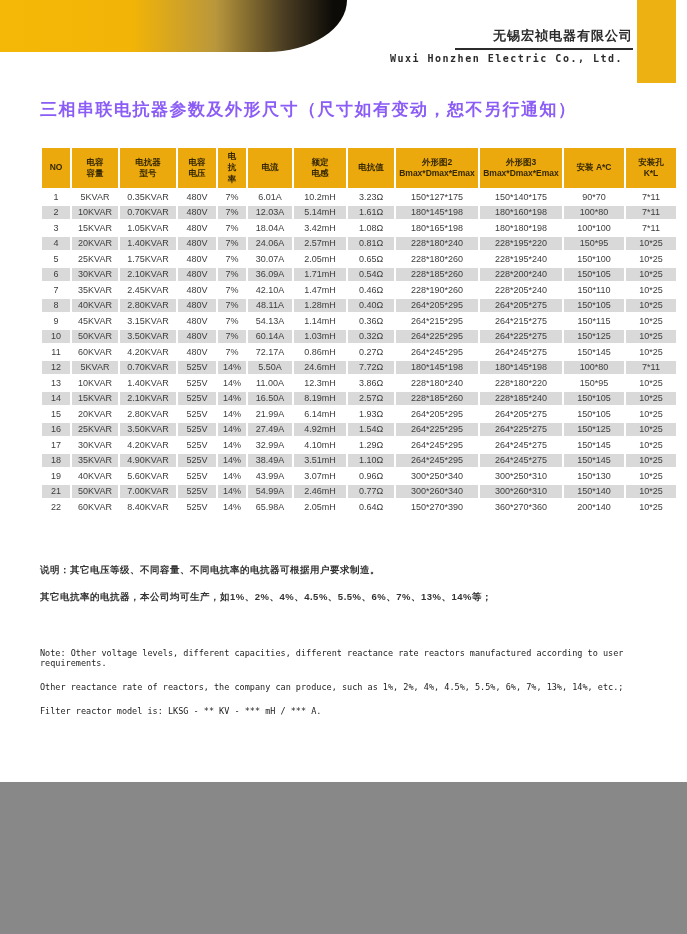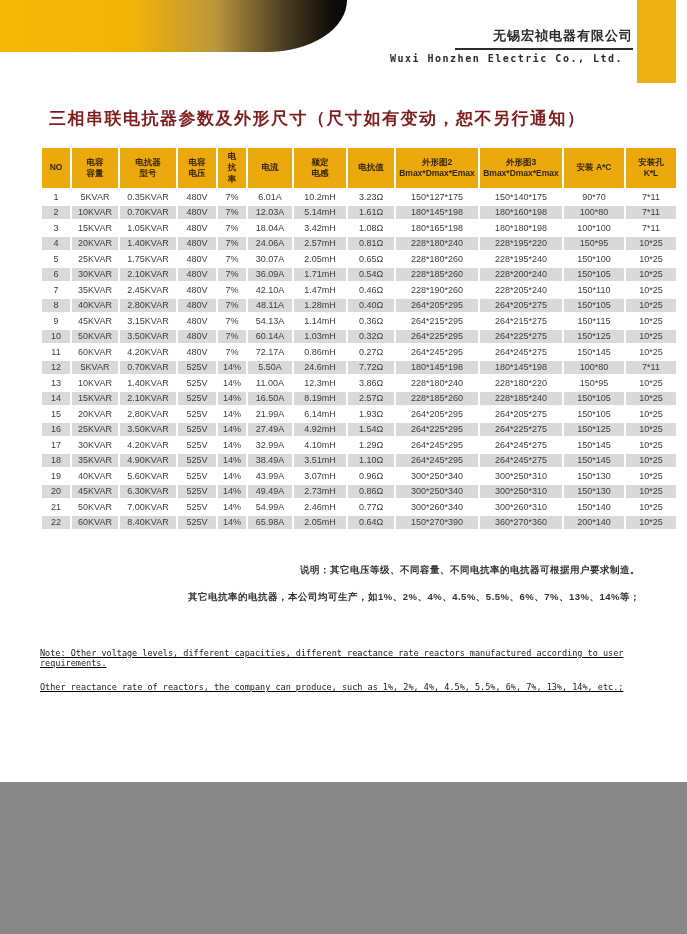--- a/index.html
+++ b/index.html
@@ -16,43 +16,43 @@
   .top-strip{
     position:absolute;left:637px;top:0;width:39px;height:83px;background:#edb112;
   }
   
   .hdr{position:absolute;left:380px;top:27px;width:253px;text-align:right;}
   .hdr .cn{font-size:13px;font-weight:bold;color:#2b2b2b;letter-spacing:1px;}
   .hdr .rule{margin:3px 0 3px auto;width:178px;height:2px;background:#2b2b2b;}
   .hdr .en{font-size:10px;font-weight:bold;color:#2b2b2b;letter-spacing:1.5px;font-family:"DejaVu Sans Mono",monospace;text-align:center;}
   
   .title{
-    position:absolute;left:40px;top:98px;margin:9px;
-    font-size:17px;font-weight:bold;color:#7f1d1d;letter-spacing:1.5px;
+    position:absolute;left:40px;top:98px;margin:0;
+    font-size:17px;font-weight:bold;color:#8b5cf6;letter-spacing:1.5px;
   }
   
   table.spec{
     position:absolute;left:40px;top:146px;width:614px;
     border-collapse:separate;border-spacing:2px;table-layout:fixed;
   }
   table.spec th{
     background:#eca90d;color:#352800;font-weight:bold;font-size:8.5px;
     height:40px;text-align:center;vertical-align:middle;white-space:pre-line;
     line-height:1.35;padding:0;overflow:hidden;
   }
   table.spec td{
     font-size:9px;color:#3d3d3d;text-align:center;vertical-align:middle;
     height:13.5px;padding:0;white-space:nowrap;overflow:hidden;
   }
   table.spec tbody tr:nth-child(even) td{background:#d9d9d9;}
   table.spec tbody tr:nth-child(odd) td{background:#ffffff;}
   
   .notes-cn{position:absolute;left:40px;top:564px;width:600px;}
-  .notes-cn div{font-size:9.5px;font-weight:bold;color:#333;margin-bottom:14px;letter-spacing:0.5px;text-align:right;}
-  .notes-en{position:absolute;left:40px;top:648px;width:630px;text-decoration:underline;}
+  .notes-cn div{font-size:9.5px;font-weight:bold;color:#333;margin-bottom:14px;letter-spacing:0.5px;}
+  .notes-en{position:absolute;left:40px;top:648px;width:630px;}
   .notes-en div{font-size:8.5px;color:#222;margin-bottom:14px;font-family:"DejaVu Sans Mono",monospace;}
   
   .footer-bar{position:absolute;left:0;top:877px;width:687px;height:57px;background:#0a0a0a;}
   .footer-swoosh{
     position:absolute;right:0;top:846px;width:245px;height:88px;background:#0a0a0a;
     border-top-left-radius:130px 42px;
   }
   .page-num{position:absolute;right:44px;top:862px;color:#ffffff;font-size:9px;font-weight:bold;letter-spacing:1px;}
   .brand-big{
     position:absolute;right:44px;top:874px;font-size:27px;font-weight:bold;
@@ -382,34 +382,20 @@
           <td>14%</td>
           <td>43.99A</td>
           <td>3.07mH</td>
           <td>0.96Ω</td>
           <td>300*250*340</td>
           <td>300*250*310</td>
           <td>150*130</td>
           <td>10*25</td>
         </tr>
         <tr>
-          <td>20</td>
-          <td>45KVAR</td>
-          <td>6.30KVAR</td>
-          <td>525V</td>
-          <td>14%</td>
-          <td>49.49A</td>
-          <td>2.73mH</td>
-          <td>0.86Ω</td>
-          <td>300*250*340</td>
-          <td>300*250*310</td>
-          <td>150*130</td>
-          <td>10*25</td>
-        </tr>
-        <tr>
           <td>21</td>
           <td>50KVAR</td>
           <td>7.00KVAR</td>
           <td>525V</td>
           <td>14%</td>
           <td>54.99A</td>
           <td>2.46mH</td>
           <td>0.77Ω</td>
           <td>300*260*340</td>
           <td>300*260*310</td>
@@ -434,20 +420,21 @@
   </table>
 
   <div class="notes-cn">
     <div>说明：其它电压等级、不同容量、不同电抗率的电抗器可根据用户要求制造。</div>
     <div>其它电抗率的电抗器，本公司均可生产，如1%、2%、4%、4.5%、5.5%、6%、7%、13%、14%等；</div>
   </div>
 
   <div class="notes-en">
     <div>Note: Other voltage levels, different capacities, different reactance rate reactors manufactured according to user requirements.</div>
     <div>Other reactance rate of reactors, the company can produce, such as 1%, 2%, 4%, 4.5%, 5.5%, 6%, 7%, 13%, 14%, etc.;</div>
+    <div>Filter reactor model is: LKSG - ** KV - *** mH / *** A.</div>
   </div>
 
   <div class="footer-bar"></div>
   <div class="footer-swoosh"></div>
   <div class="white-line"></div>
   <div class="page-num">21/22</div>
   <div class="brand-big">电抗器</div>
 
   <div class="footer-line">
     <span class="co">无锡宏祯电器有限公司</span>

